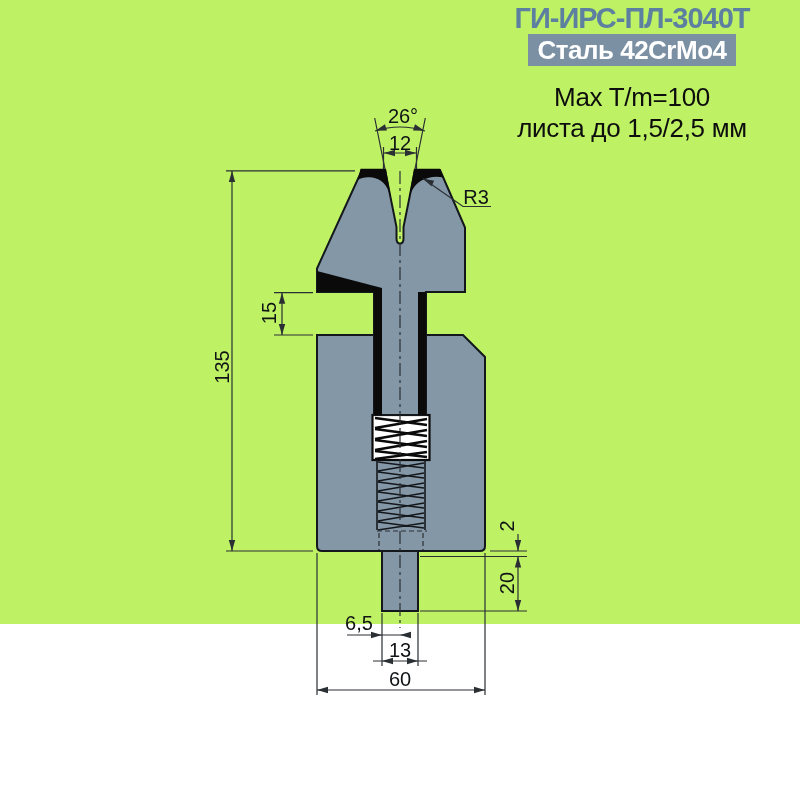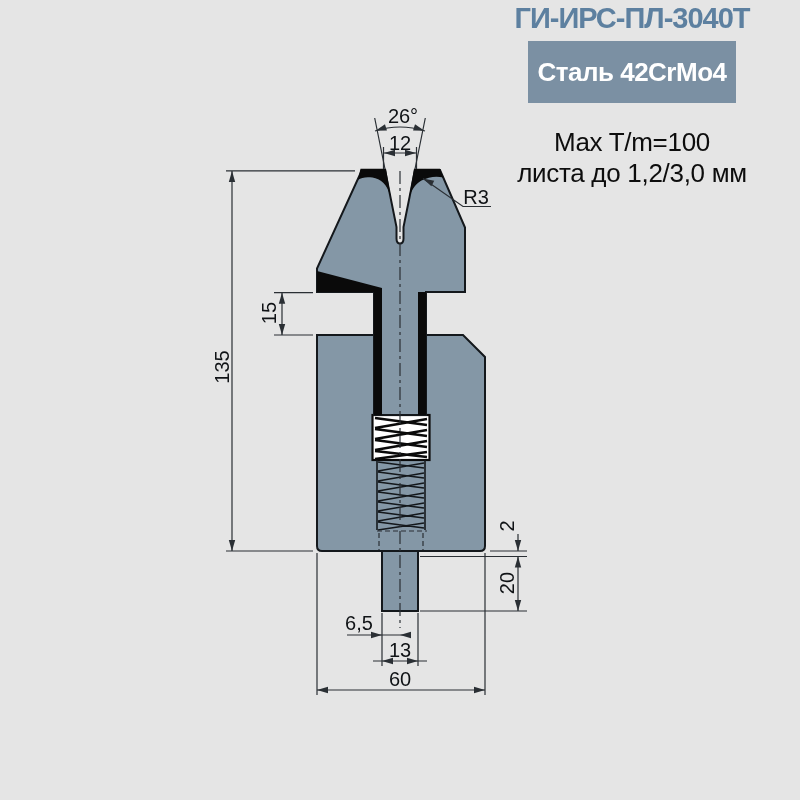--- a/index.html
+++ b/index.html
@@ -1,44 +1,44 @@
 <!DOCTYPE html>
 <html><head>
 <meta charset="utf-8">
 <style>
   html,body{margin:0;padding:0;background:#ffffff;width:800px;height:800px;overflow:hidden;}
-  #page{position:relative;width:800px;height:800px;background:#e5e5e5;
+  #page{position:relative;width:800px;height:624px;background:#bef264;
         font-family:"Liberation Sans","DejaVu Sans",sans-serif;}
   .hdr{position:absolute;left:463px;top:2px;width:338px;text-align:center;}
   .title{font-size:29px;font-weight:bold;letter-spacing:-1px;color:#5d80a0;line-height:32px;white-space:nowrap;}
-  .badge{display:inline-block;margin-top:7px;background:#7b90a3;color:#ffffff;
-         font-size:26px;font-weight:bold;line-height:30px;padding:16px 9px;letter-spacing:-0.5px;}
+  .badge{display:inline-block;background:#7b90a3;color:#ffffff;
+         font-size:26px;font-weight:bold;line-height:30px;padding:1px 9px;letter-spacing:-0.5px;}
   .spec{font-size:26px;line-height:31px;color:#0d0d0d;letter-spacing:-0.3px;}
-  .spec.first{margin-top:24px;}
+  .spec.first{margin-top:16px;}
   svg{position:absolute;left:0;top:0;}
   .outline{stroke:#14181c;stroke-width:2;stroke-linejoin:miter;}
   .dimline{stroke:#2a2f34;stroke-width:1.2;fill:none;}
   .thinline{stroke:#14181c;stroke-width:1.6;fill:none;}
   .dash{stroke:#2a2f34;stroke-width:1.2;fill:none;stroke-dasharray:5 3;}
   .cline{stroke:#2a2f34;stroke-width:1.2;fill:none;stroke-dasharray:13 4 3 4;}
   .ah{fill:#2a2f34;stroke:none;}
   .dimtxt{font-family:"Liberation Sans","DejaVu Sans",sans-serif;font-size:20px;fill:#101316;}
   .coilB{stroke:#0a0a0a;stroke-width:2.4;fill:none;}
   .coilT{stroke:#14181c;stroke-width:1.5;fill:none;}
 </style>
 </head>
 <body>
 
 <div id="page">
 
   <div class="hdr">
     <div class="title">ГИ-ИРС-ПЛ-3040Т</div>
     <div class="badge">Сталь 42CrMo4</div>
     <div class="spec first">Max T/m=100</div>
-    <div class="spec">листа до 1,2/3,0 мм</div>
+    <div class="spec">листа до 1,5/2,5 мм</div>
   </div>
 
   <svg width="800" height="800" viewBox="0 0 800 800">
 
     <path class="outline" d="M317,335 H463 L485,357 V546 Q485,551 480,551 H322 Q317,551 317,546 Z" fill="#8497A6"></path>
 
     <rect class="outline" x="382" y="551" width="36" height="60" fill="#8497A6"></rect>
 
     <rect x="372.5" y="415" width="57" height="45" stroke="#0a0a0a" stroke-width="2.2" fill="#FFFFFF"></rect>
 

